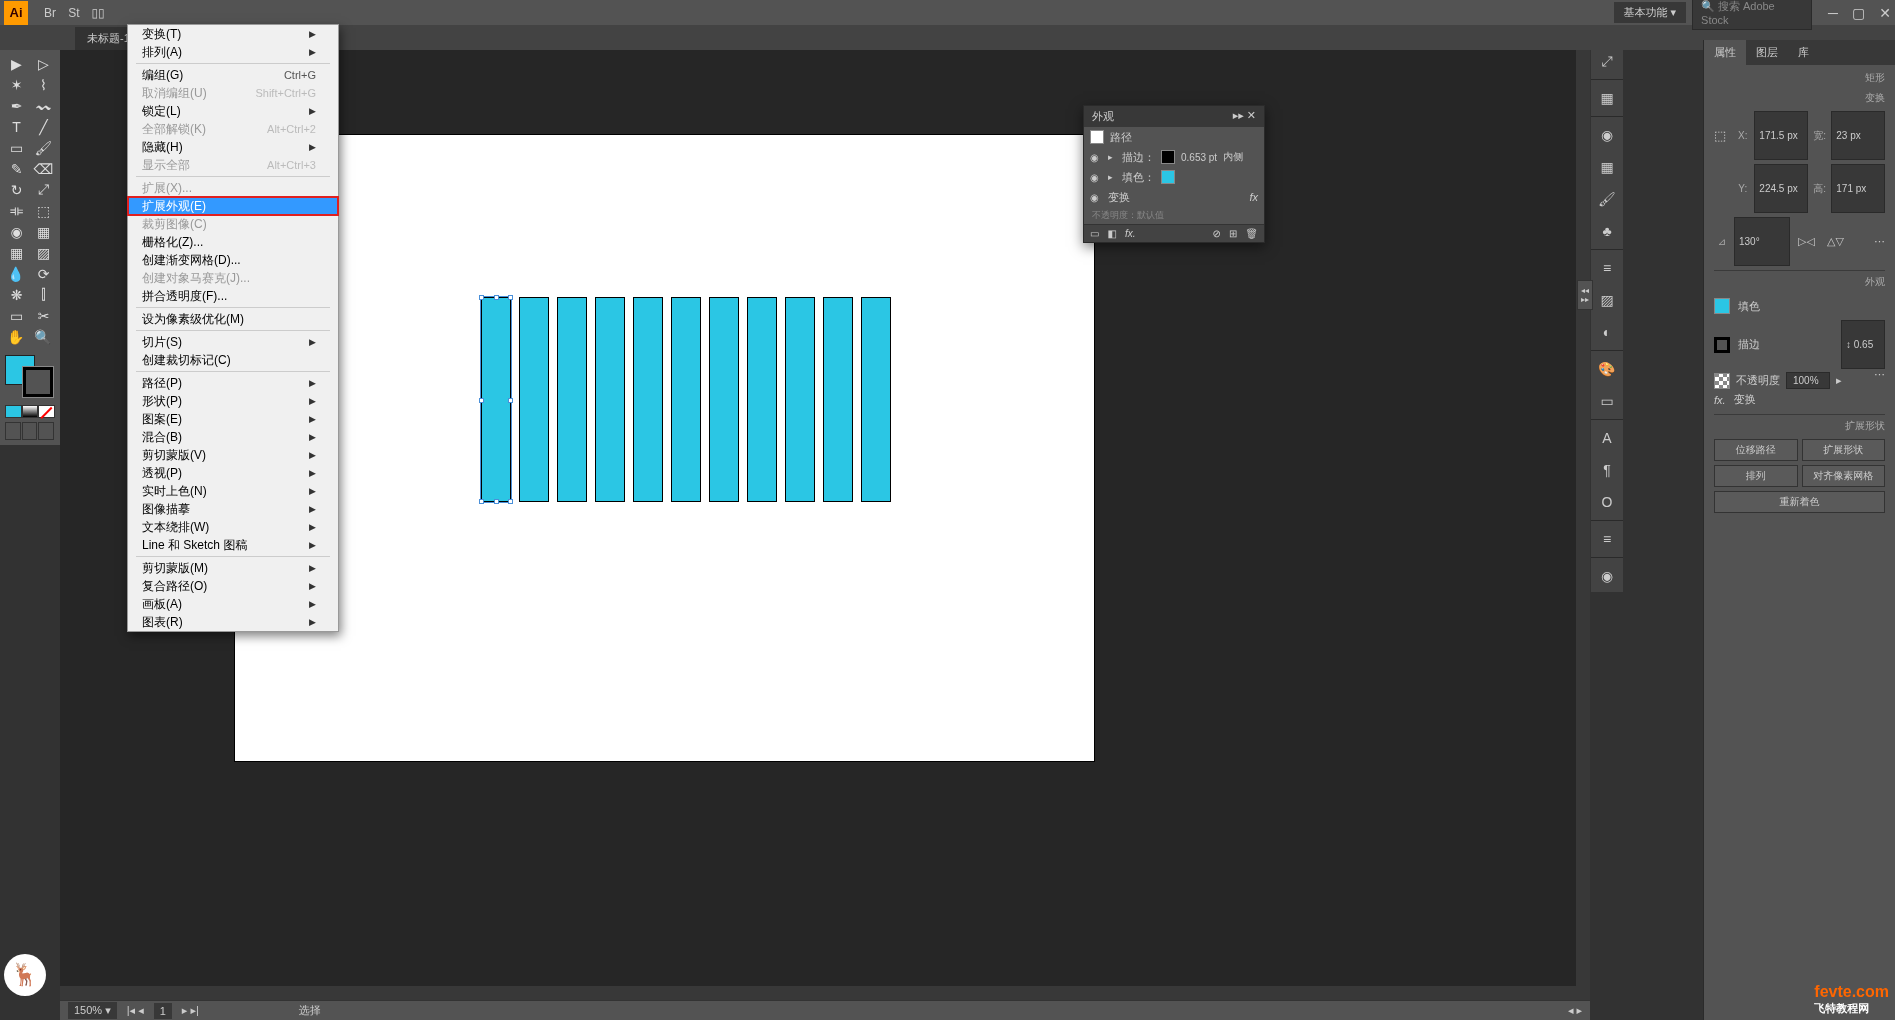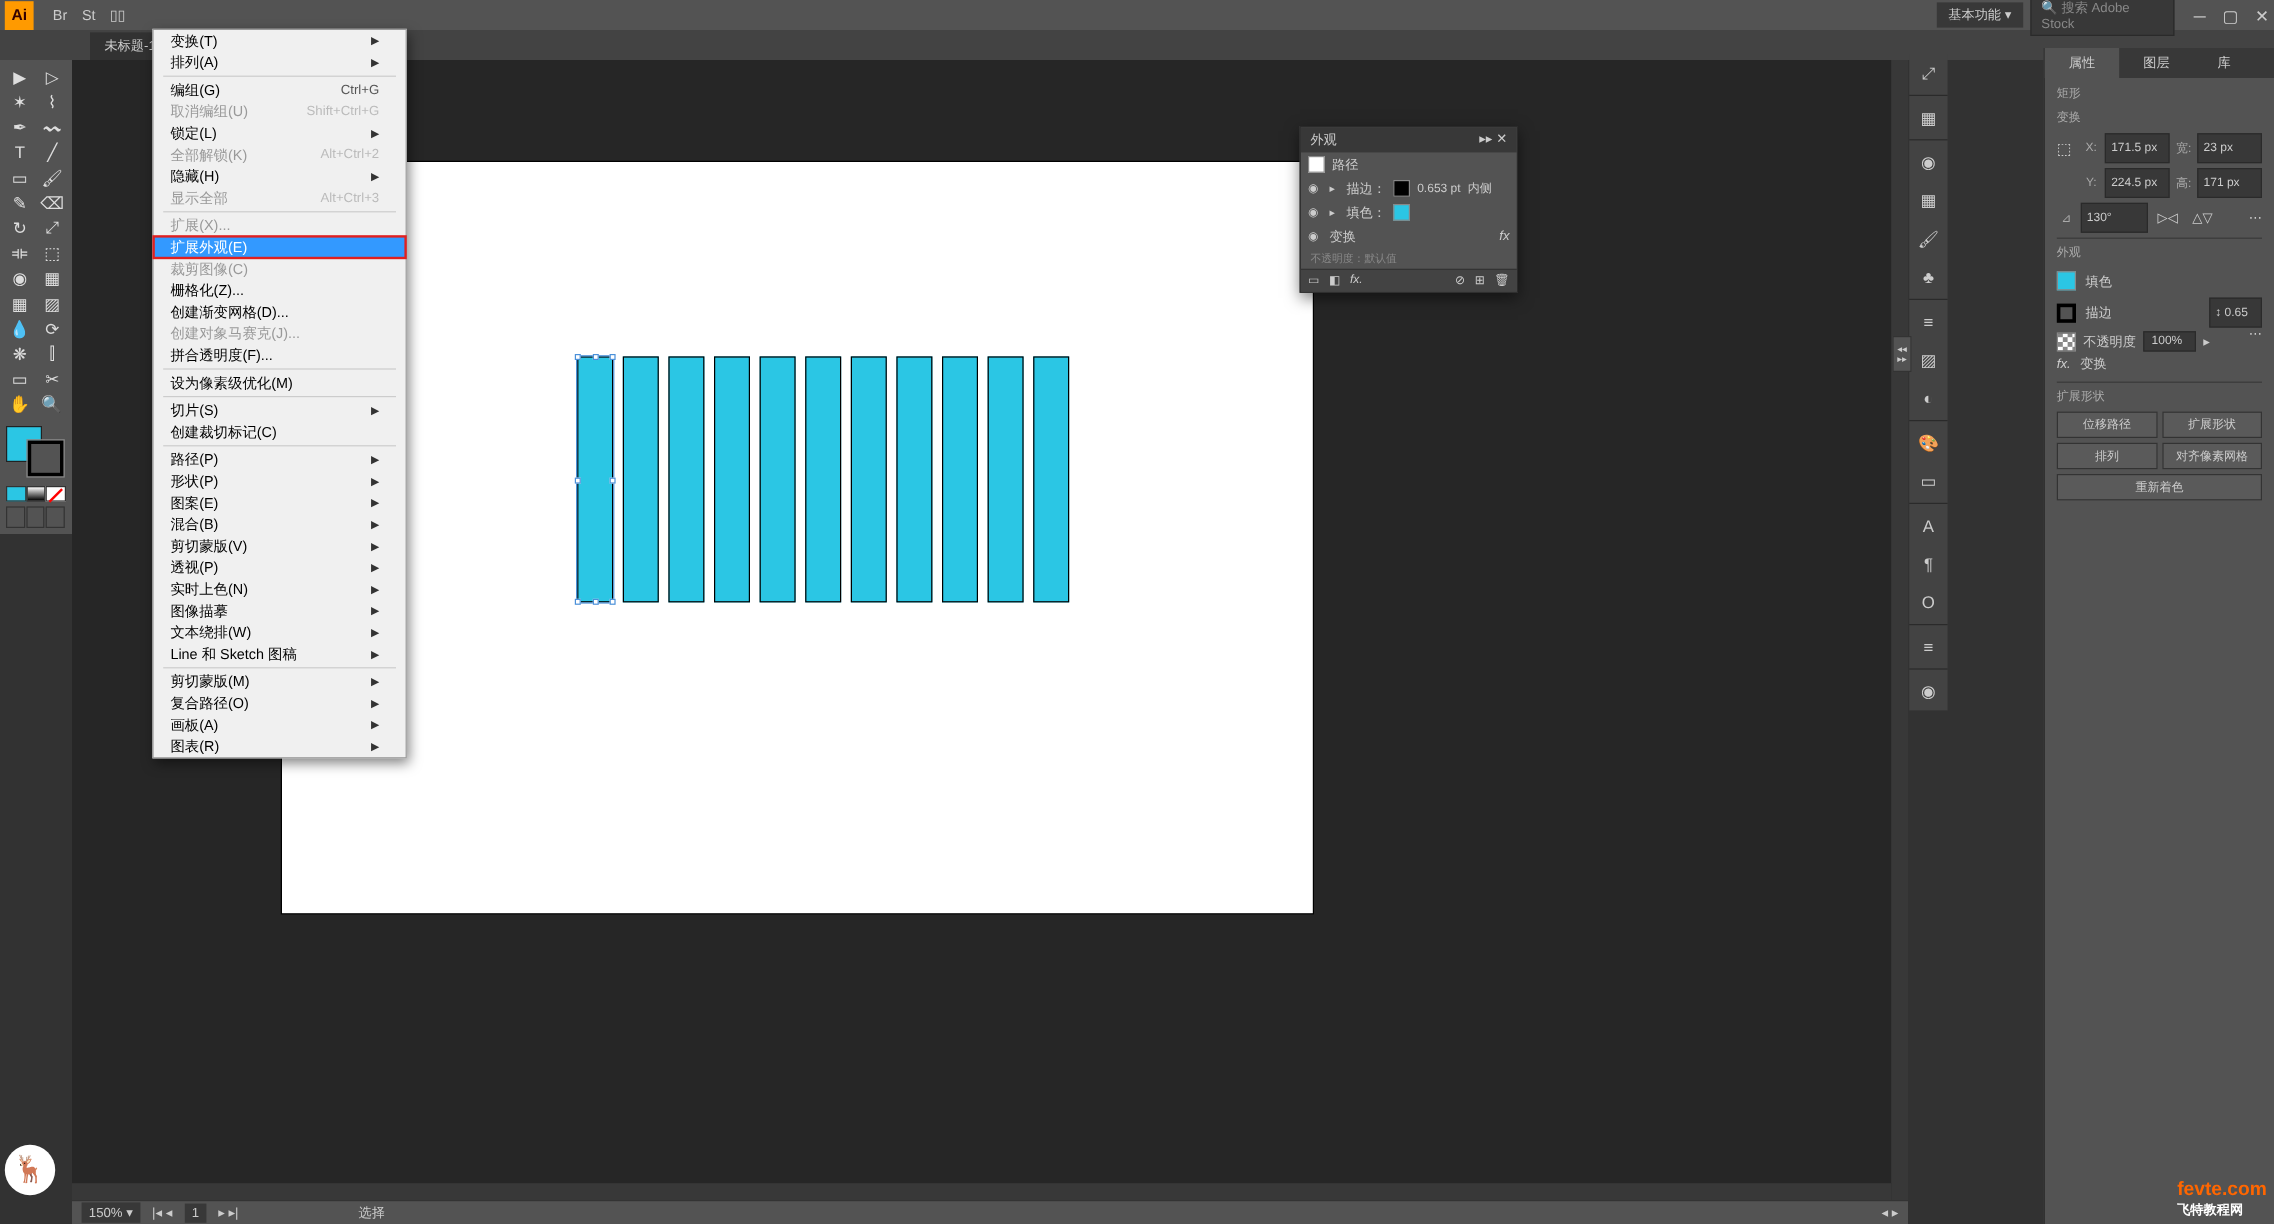--- a/index.html
+++ b/index.html
@@ -67,26 +67,26 @@
 
 
 .icon-strip { position: absolute; top: 45px; width: 32px; background: #434343; }
 .icon-strip-1 { right: 272px; }
 .icon-strip .strip-icon { width: 32px; height: 32px; display: flex; align-items: center; justify-content: center; color: #ccc; font-size: 14px; }
 .strip-sep { height: 1px; background: #2a2a2a; margin: 2px 0; }
 
 
 .props-panel { position: absolute; right: 0; top: 40px; width: 192px; bottom: 0; background: #535353; border-left: 1px solid #2a2a2a; }
 .props-tabs { display: flex; background: #383838; }
-.props-tab { padding: 5px 20px; font-size: 11px; }
+.props-tab { padding: 5px 10px; font-size: 11px; }
 .props-tab.active { background: #535353; }
 .props-section { padding: 6px 10px; }
-.props-label { font-size: 10px; color: #aaa; margin-bottom: 6px; }
+.props-label { font-size: 10px; color: #aaa; margin-bottom: 6px; text-align: right; }
 .props-row { display: flex; align-items: center; gap: 4px; margin-bottom: 4px; }
-.props-input { background: #383838; border: 1px solid #2a2a2a; color: #ccc; padding: 6px 4px; width: 56px; font-size: 10px; }
+.props-input { background: #383838; border: 1px solid #2a2a2a; color: #ccc; padding: 18px 4px; width: 56px; font-size: 10px; }
 .props-mini-label { width: 16px; text-align: center; font-size: 10px; color: #aaa; }
 .props-btn { background: #5a5a5a; border: 1px solid #333; padding: 3px 8px; font-size: 10px; flex: 1; text-align: center; }
 .props-swatch-row { display: flex; align-items: center; gap: 8px; padding: 3px 0; }
 .props-swatch { width: 16px; height: 16px; border: 1px solid #888; }
 .opacity-row { display: flex; align-items: center; gap: 6px; }
 .opacity-input { background: #383838; border: 1px solid #2a2a2a; color: #ccc; padding: 2px 6px; width: 44px; font-size: 10px; }
 .section-divider { height: 1px; background: #3a3a3a; margin: 4px 0; }
 
 
 .statusbar { position: absolute; left: 60px; bottom: 0; right: 305px; height: 20px; background: #535353; display: flex; align-items: center; padding: 0 8px; gap: 10px; font-size: 11px; border-top: 1px solid #333; }

